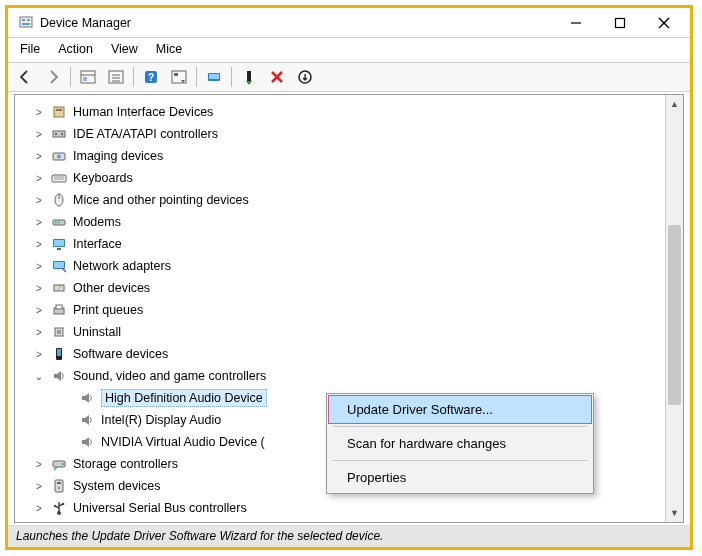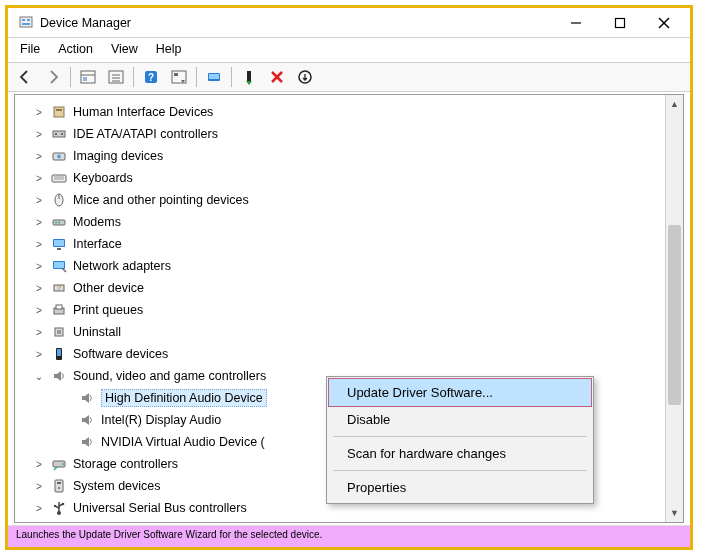--- a/index.html
+++ b/index.html
@@ -114,29 +114,30 @@
   .scroll-arrow.up { top: 0; }
   .scroll-arrow.down { bottom: 0; }
   .scroll-thumb {
     position: absolute; left: 2px; right: 2px;
     top: 130px; height: 180px;
     background: #c8c8c8;
     border-radius: 2px;
   }
   .statusbar {
     height: 22px;
-    font-size: 10px;
+    font-size: 12px;
     padding: 3px 8px;
     border-top: 1px solid #ddd;
-    background: #f0abfc;
+    background: #e5e5e5;
+    font-style: italic;
   }
   .context-menu {
     position: absolute;
     left: 326px;
-    top: 376px;
+    top: 393px;
     width: 268px;
     background: #f2f2f2;
     border: 1px solid #9a9a9a;
     box-shadow: 3px 3px 6px rgba(0,0,0,0.25);
     font-size: 13px;
     padding: 2px;
   }
   .context-menu .mi {
     padding: 6px 18px;
   }
@@ -180,21 +181,21 @@
           <line x1="1" y1="1" x2="11" y2="11" stroke="#000" stroke-width="1.4"></line>
           <line x1="11" y1="1" x2="1" y2="11" stroke="#000" stroke-width="1.4"></line>
         </svg>
     </div>
   </div>
 
   <div class="menubar">
     <span>File</span>
     <span>Action</span>
     <span>View</span>
-    <span>Help</span>
+    <span>Mice</span>
   </div>
 
   <div class="toolbar">
     <div class="tbtn">
         <svg width="16" height="16" viewBox="0 0 16 16">
           <path d="M10 2 L4 8 L10 14" fill="none" stroke="#333" stroke-width="1.8"></path>
         </svg>
       </div>
     <div class="tbtn">
         <svg width="16" height="16" viewBox="0 0 16 16">
@@ -347,21 +348,21 @@
           <span class="tree-label">Network adapters</span>
         </div>
         <div class="tree-row">
           <span class="expander">&gt;</span>
           <span class="dev-icon">
             <svg viewBox="0 0 16 16" width="16" height="16">
               <rect x="3" y="5" width="10" height="6" fill="#ddd" stroke="#666"></rect>
               <text x="8" y="10" font-size="8" text-anchor="middle" fill="#b80">?</text>
             </svg>
           </span>
-          <span class="tree-label">Other device</span>
+          <span class="tree-label">Other devices</span>
         </div>
         <div class="tree-row">
           <span class="expander">&gt;</span>
           <span class="dev-icon">
             <svg viewBox="0 0 16 16" width="16" height="16">
               <rect x="3" y="6" width="10" height="6" fill="#ccc" stroke="#666"></rect>
               <rect x="5" y="3" width="6" height="4" fill="#fff" stroke="#666"></rect>
             </svg>
           </span>
           <span class="tree-label">Print queues</span>
@@ -469,18 +470,17 @@
     </div>
   </div>
 
   <div class="statusbar">
     <span>Launches the Update Driver Software Wizard for the selected device.</span>
   </div>
 </div>
 
 <div class="context-menu" id="ctxmenu">
     <div class="mi highlight">Update Driver Software...</div>
-    <div class="mi">Disable</div>
     <div class="sep"></div>
     <div class="mi">Scan for hardware changes</div>
     <div class="sep"></div>
     <div class="mi bold">Properties</div>
   </div>
 
 </body></html>

